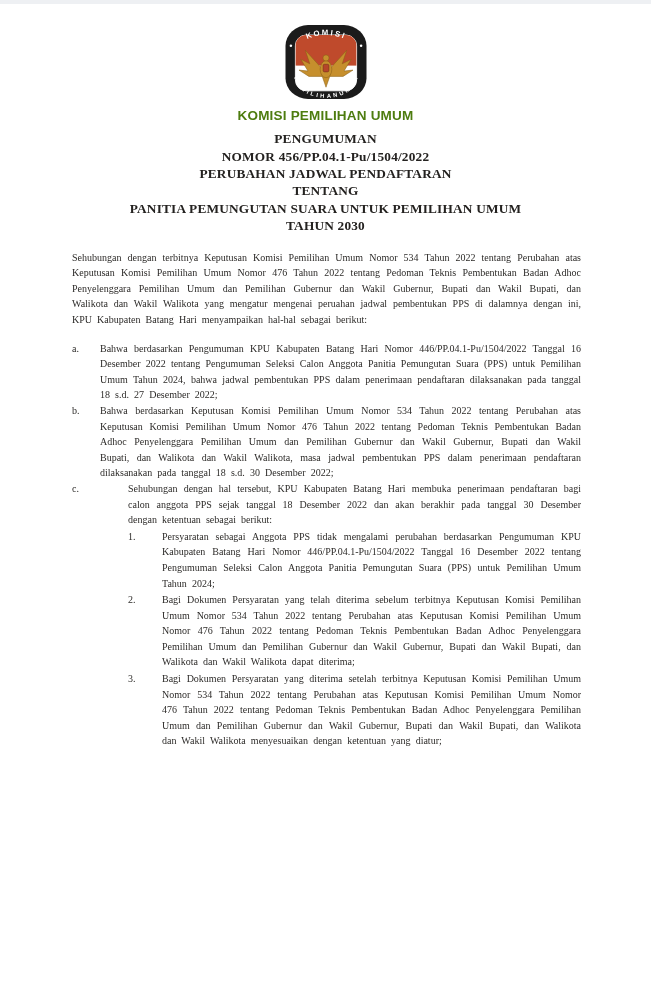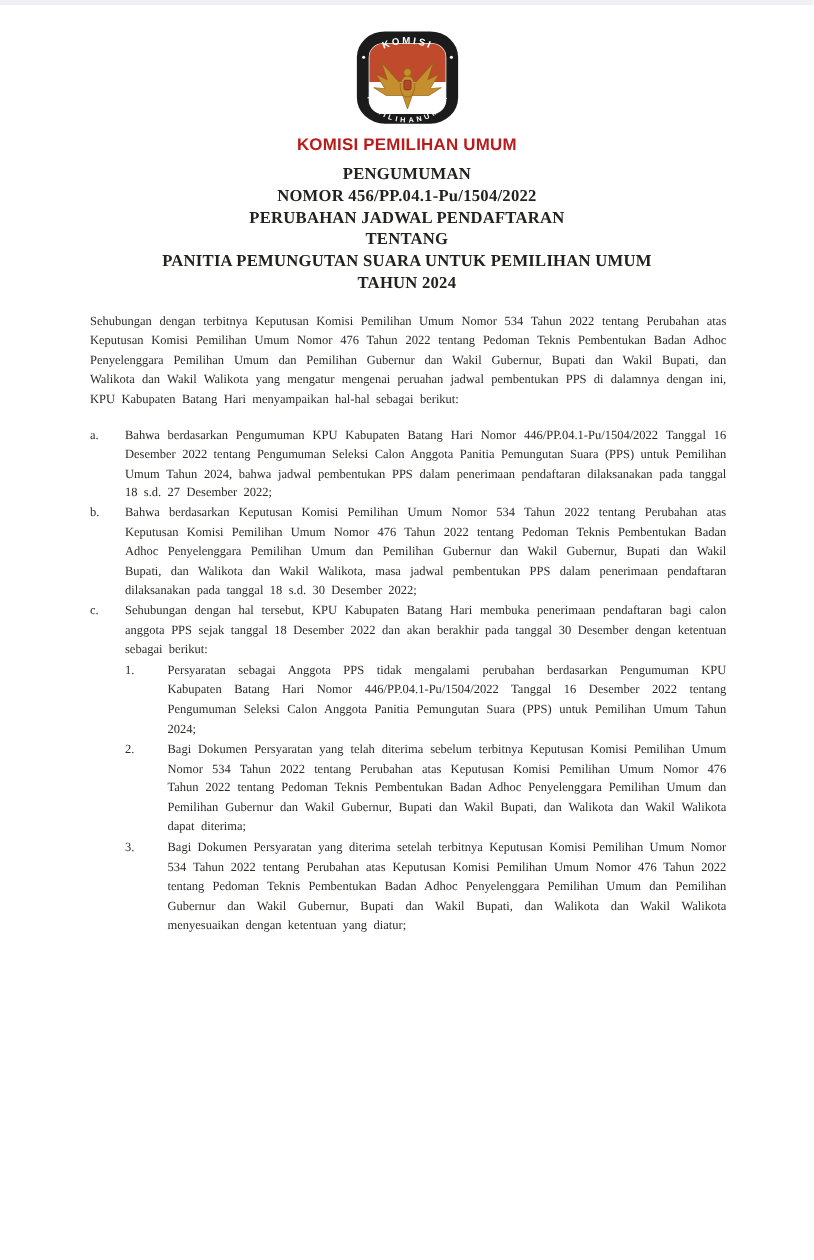--- a/index.html
+++ b/index.html
@@ -29,21 +29,21 @@
     width: 90px;
     height: 76px;
   }
   .org {
     margin-top: 8px;
     font-family: "Liberation Sans", sans-serif;
     font-weight: 700;
     font-size: 13.5px;
     line-height: 1.2;
     letter-spacing: 0.2px;
-    color: #b91c1c;
+    color: #4d7c0f;
   }
   .title-block {
     margin-top: 6px;
     text-align: center;
     font-weight: 700;
     font-size: 13.3px;
     line-height: 17.4px;
     color: #242220;
     letter-spacing: 0.2px;
   }
@@ -52,21 +52,21 @@
     font-size: 10px;
     line-height: 15.6px;
     word-spacing: 2.6px;
   }
   .intro {
     margin: 0 0 13px 0;
     text-align: justify;
   }
   .item { display: flex; align-items: flex-start; }
   .item-marker { flex: 0 0 28px; }
-  .item-body { flex: 1; min-width: 0; }
+  .item-body { flex: 1; min-width: 0; margin-left: 28px; }
   .item-text { text-align: justify; }
   .sublist { margin-top: 1px; }
   .subitem { display: flex; align-items: flex-start; margin-top: 1px; }
   .sub-marker { flex: 0 0 34px; }
 </style>
 </head>
 <body>
 
 <div class="page">
   <div class="top-strip"></div>
@@ -106,21 +106,21 @@
       <div>KOMISI PEMILIHAN UMUM</div>
     </div>
   </header>
 
   <section class="title-block">
     <div>PENGUMUMAN</div>
     <div>NOMOR 456/PP.04.1-Pu/1504/2022</div>
     <div>PERUBAHAN JADWAL PENDAFTARAN</div>
     <div>TENTANG</div>
     <div>PANITIA PEMUNGUTAN SUARA UNTUK PEMILIHAN UMUM</div>
-    <div>TAHUN 2024</div>
+    <div>TAHUN 2030</div>
   </section>
 
   <main class="content">
     <p class="intro">Sehubungan dengan terbitnya Keputusan Komisi Pemilihan Umum Nomor 534 Tahun 2022 tentang Perubahan atas Keputusan Komisi Pemilihan Umum Nomor 476 Tahun 2022 tentang Pedoman Teknis Pembentukan Badan Adhoc Penyelenggara Pemilihan Umum dan Pemilihan Gubernur dan Wakil Gubernur, Bupati dan Wakil Bupati, dan Walikota dan Wakil Walikota yang mengatur mengenai peruahan jadwal pembentukan PPS di dalamnya dengan ini, KPU Kabupaten Batang Hari menyampaikan hal-hal sebagai berikut:</p>
 
     <div class="item">
       <span class="item-marker">a.</span>
       <span class="item-text">Bahwa berdasarkan Pengumuman KPU Kabupaten Batang Hari Nomor 446/PP.04.1-Pu/1504/2022 Tanggal 16 Desember 2022 tentang Pengumuman Seleksi Calon Anggota Panitia Pemungutan Suara (PPS) untuk Pemilihan Umum Tahun 2024, bahwa jadwal pembentukan PPS dalam penerimaan pendaftaran dilaksanakan pada tanggal 18 s.d. 27 Desember 2022;</span>
     </div>
 

